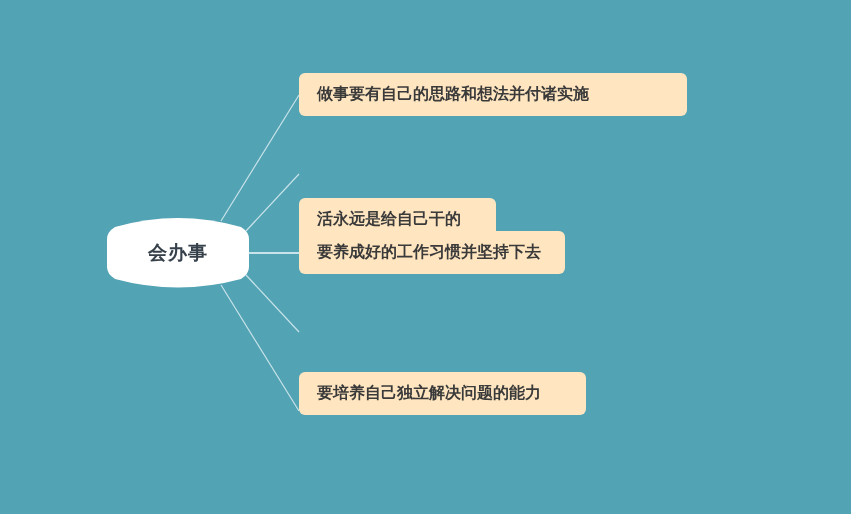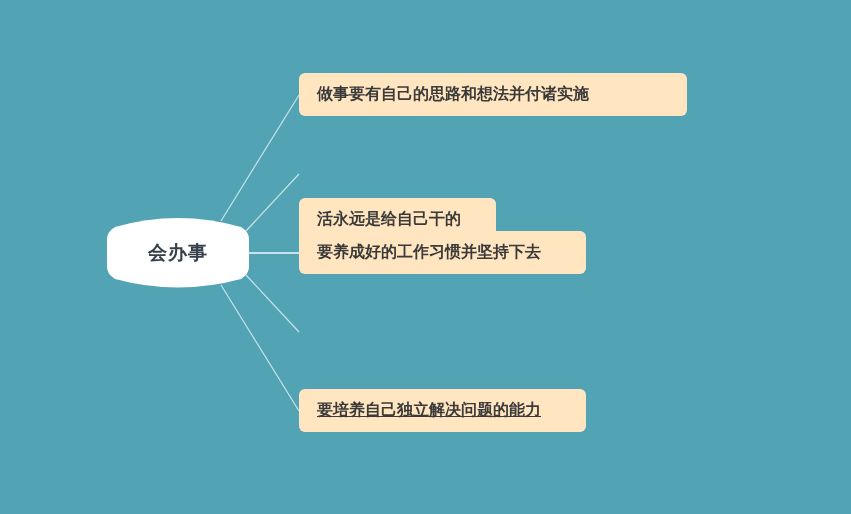--- a/index.html
+++ b/index.html
@@ -82,16 +82,16 @@
 
   <div class="root-node">
     <svg width="142" height="75" viewBox="0 0 142 75">
       <path d="M 8 12 Q 71 -6 134 12 Q 142 17 142 24 L 142 52 Q 142 59 134 64 Q 71 81 8 64 Q 0 59 0 52 L 0 24 Q 0 17 8 12 Z" fill="#ffffff"></path>
     </svg>
     <div class="root-label">会办事</div>
   </div>
 
   <div class="branch" style="top:73px; width:388px;">做事要有自己的思路和想法并付诸实施</div>
   <div class="branch" style="top:152px; width:197px;margin-top:46px;">活永远是给自己干的</div>
-  <div class="branch" style="top:231px; width:287px;">要养成好的工作习惯并坚持下去</div>
-  <div class="branch" style="top:389px; width:287px;text-decoration:underline;">要培养自己独立解决问题的能力</div>
+  <div class="branch" style="top:231px; width:266px;">要养成好的工作习惯并坚持下去</div>
+  <div class="branch" style="top:372px; width:287px;">要培养自己独立解决问题的能力</div>
 
 </div>
 
 </body></html>

